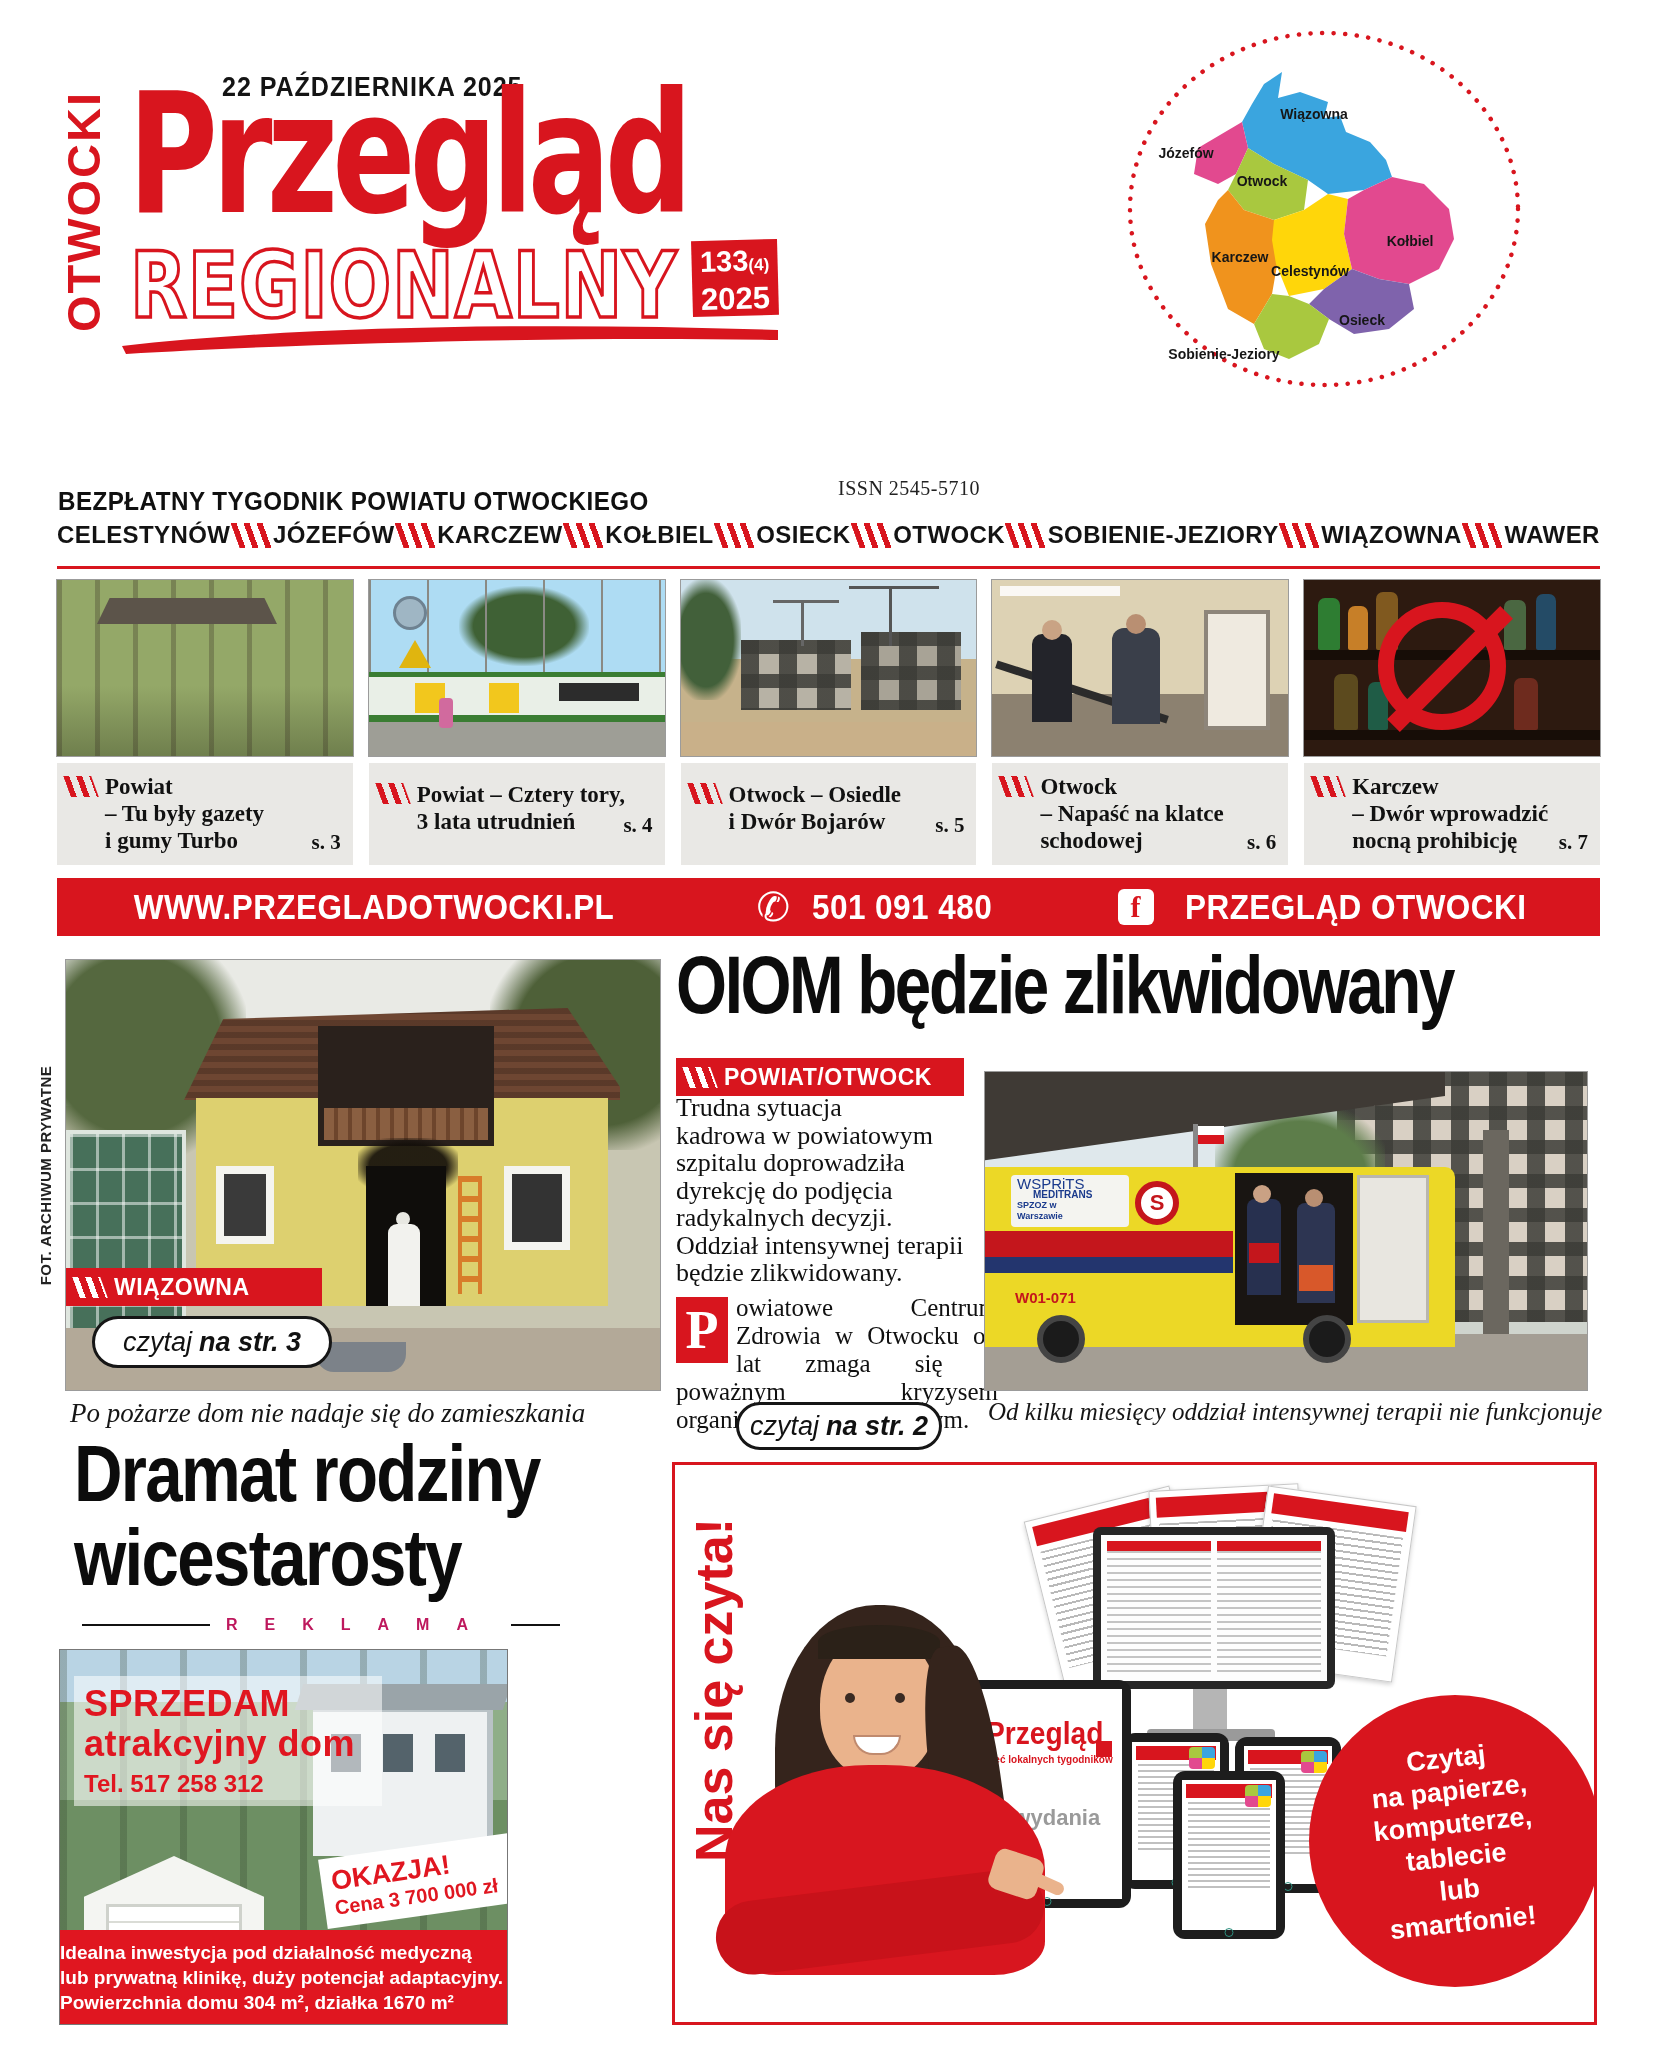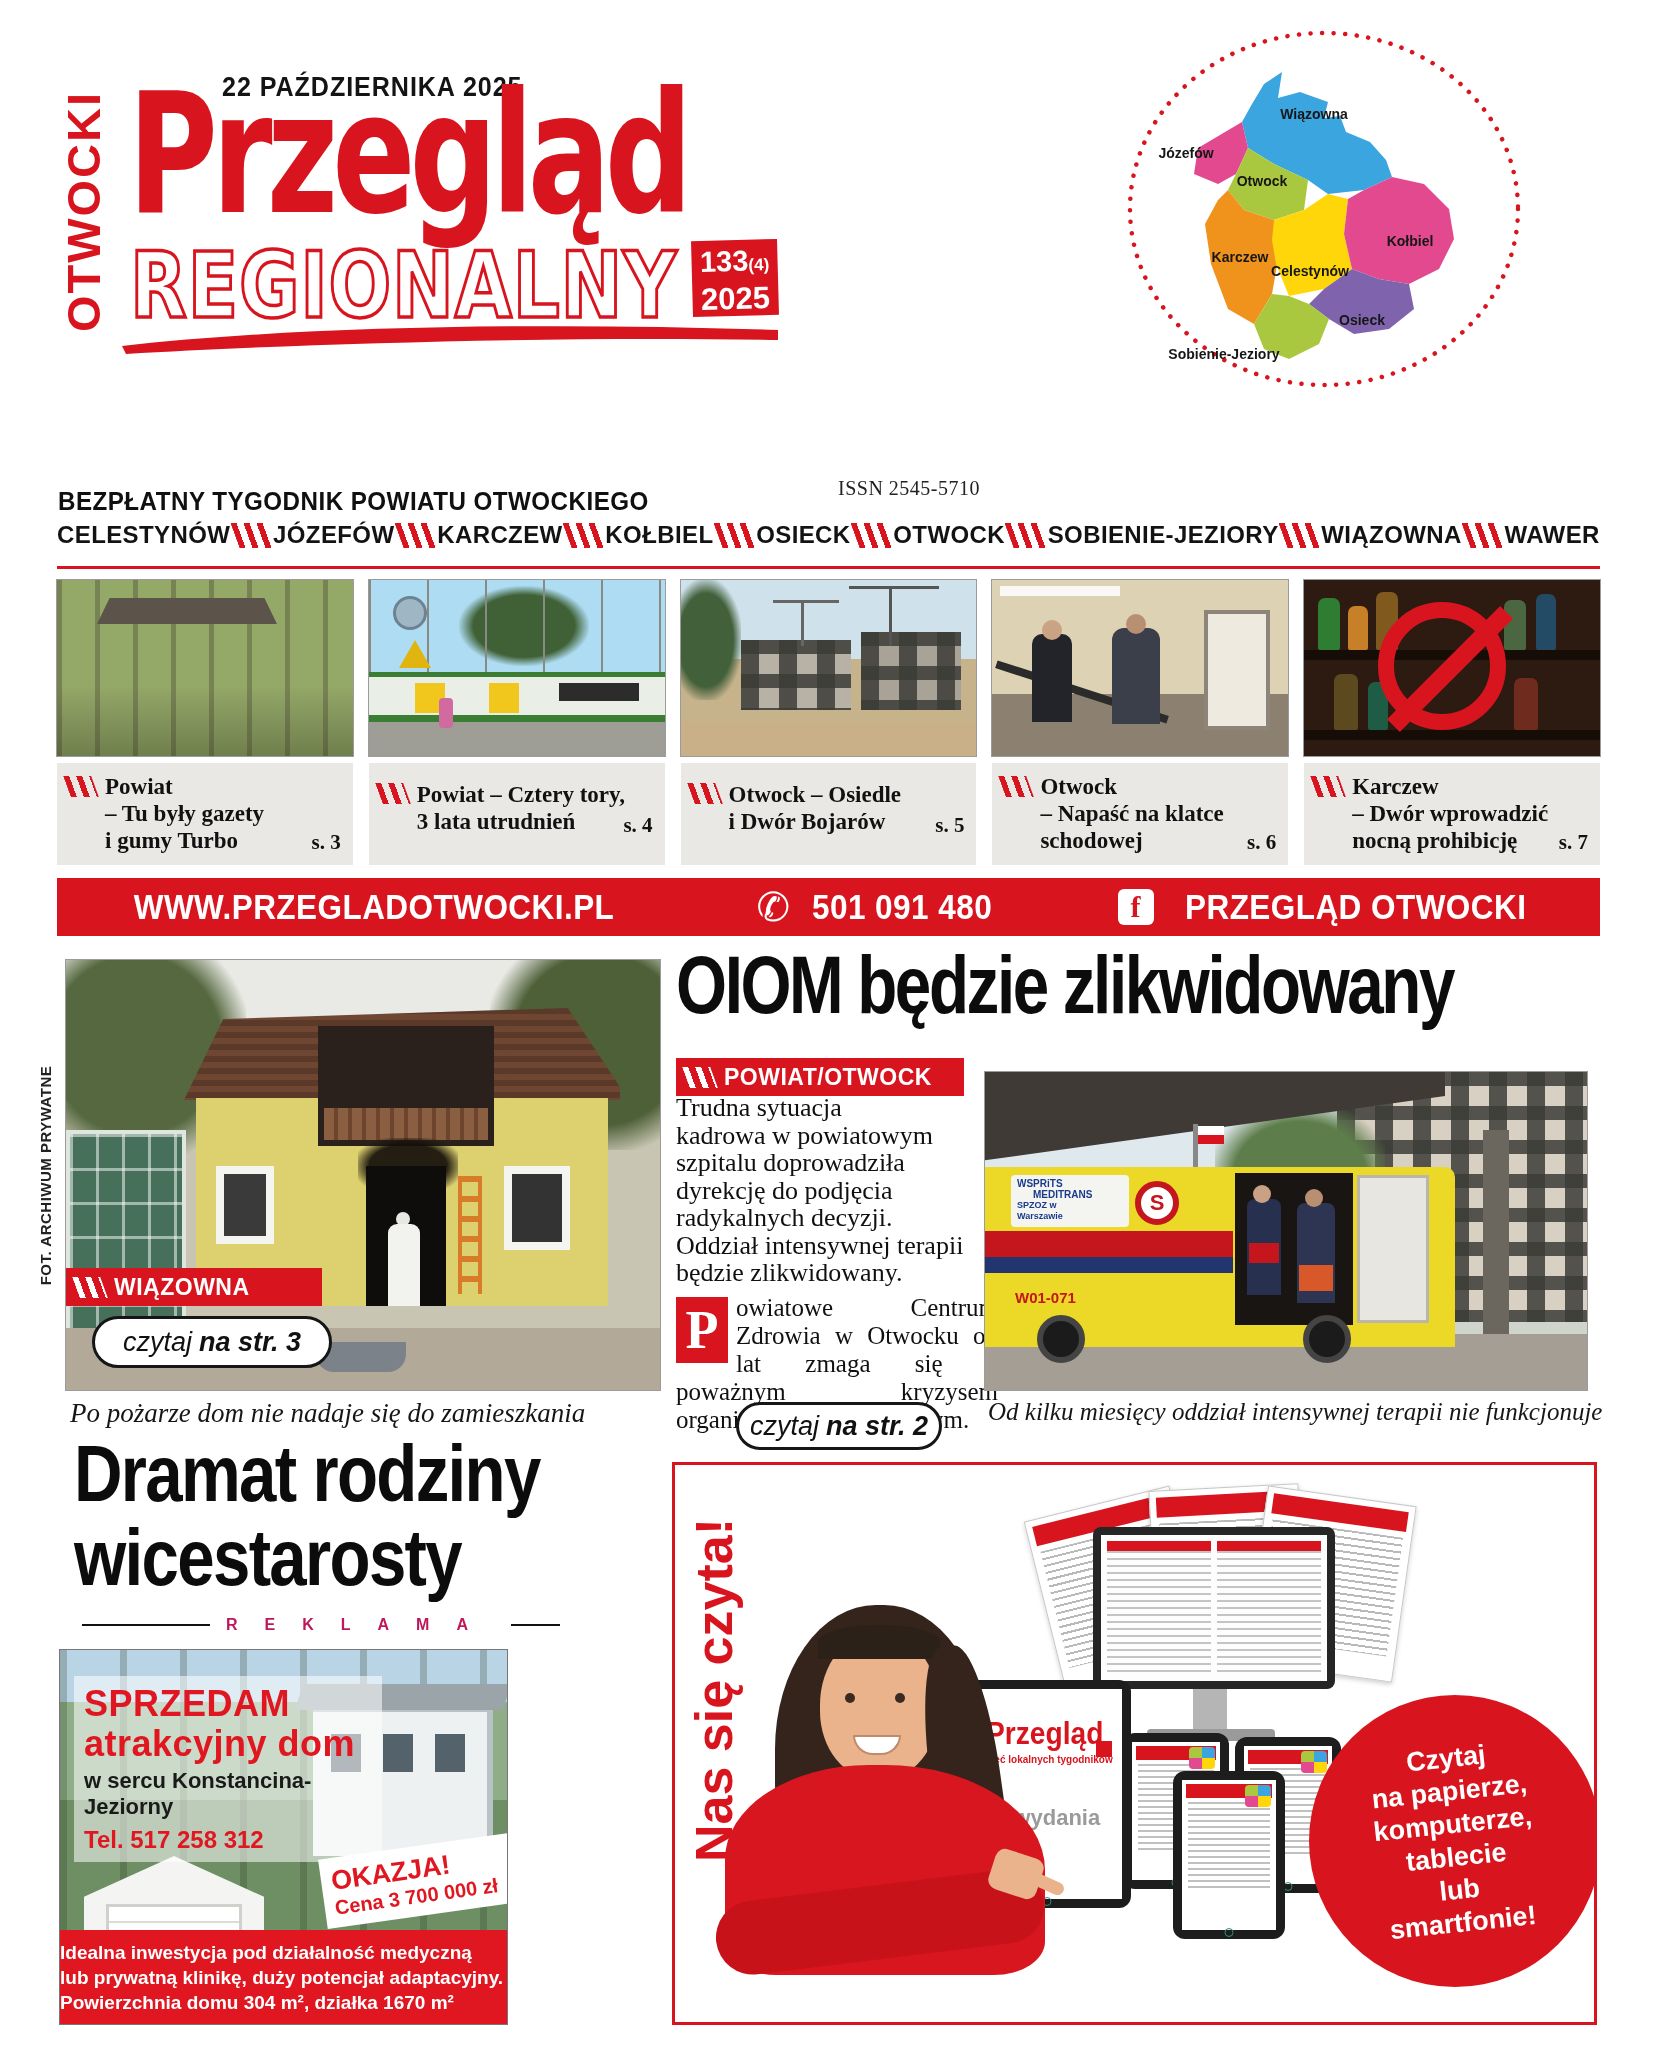--- a/index.html
+++ b/index.html
@@ -360,21 +360,21 @@
         <div class="abs" style="left:18px;top:12px;width:18px;height:18px;border-radius:50%;background:#caa184;"></div>
         <div class="abs" style="left:14px;top:70px;width:30px;height:20px;background:#c4161c;"></div>
         <div class="abs" style="left:62px;top:30px;width:38px;height:100px;background:#2d3552;border-radius:8px 8px 0 0;"></div>
         <div class="abs" style="left:70px;top:16px;width:18px;height:18px;border-radius:50%;background:#b98f72;"></div>
         <div class="abs" style="left:64px;top:92px;width:34px;height:26px;background:#d8582a;"></div>
       </div>
       <div class="abs" style="left:372px;top:8px;width:72px;height:148px;background:#e8e6e0;border:3px solid #b9b6ae;"></div>
       <div class="abs" style="left:0;top:64px;width:248px;height:26px;background:#c4161c;"></div>
       <div class="abs" style="left:0;top:90px;width:248px;height:16px;background:#23356e;"></div>
       <div class="abs" style="left:26px;top:8px;width:118px;height:52px;background:#f4f4f0;border-radius:4px;padding:3px 6px;line-height:11px;">
-        <div style="font-size:10px;font-weight:700;color:#1a3a8c;">WSPRiTS</div>
+        <div style="font-size:15px;font-weight:400;color:#1a3a8c;">WSPRiTS</div>
         <div style="font-size:10px;font-weight:800;color:#1a3a8c;padding-left:16px;">MEDITRANS</div>
         <div style="font-size:9px;font-weight:700;color:#1a3a8c;">SPZOZ w</div>
         <div style="font-size:9px;font-weight:700;color:#1a3a8c;">Warszawie</div>
       </div>
       <div class="abs" style="left:150px;top:14px;width:44px;height:44px;border-radius:50%;background:#fff;border:6px solid #c4161c;display:flex;align-items:center;justify-content:center;font-weight:800;font-size:22px;color:#c4161c;">S</div>
       <div class="abs" style="left:30px;top:122px;font-size:15px;font-weight:800;color:#c4161c;">W01-071</div>
       <div class="abs" style="left:52px;bottom:-16px;width:48px;height:48px;border-radius:50%;background:#1b1b1b;border:6px solid #444;"></div>
       <div class="abs" style="left:318px;bottom:-16px;width:48px;height:48px;border-radius:50%;background:#1b1b1b;border:6px solid #444;"></div>
     </div>
   </div>
@@ -397,21 +397,20 @@
       <div class="abs" style="left:18px;top:28px;width:30px;height:38px;background:#54636b;"></div>
       <div class="abs" style="left:70px;top:28px;width:30px;height:38px;background:#54636b;"></div>
       <div class="abs" style="left:122px;top:28px;width:30px;height:38px;background:#54636b;"></div>
     </div>
     <div class="abs" style="left:24px;top:206px;width:180px;height:120px;background:#f4f5f2;clip-path:polygon(0 34%,50% 0,100% 34%,100% 100%,0 100%);">
       <div class="abs" style="left:22px;top:48px;width:136px;height:72px;background:#fff;border:3px solid #cfd2cc;background-image:repeating-linear-gradient(180deg,transparent 0 14px,#dadcd6 14px 16px);"></div>
     </div>
     <div class="ad-panel">
       <div class="ad-t1">SPRZEDAM</div>
       <div class="ad-t2">atrakcyjny dom</div>
-      <div class="ad-sub">w sercu Konstancina-Jeziorny</div>
       <div class="ad-tel">Tel. 517 258 312</div>
     </div>
     <div class="okazja">
       <div class="okz1">OKAZJA!</div>
       <div class="okz2">Cena 3 700 000 zł</div>
     </div>
     <div class="ad-foot">
       <div>Idealna inwestycja pod działalność medyczną</div>
       <div>lub prywatną klinikę, duży potencjał adaptacyjny.</div>
       <div>Powierzchnia domu 304 m², działka 1670 m²</div>

